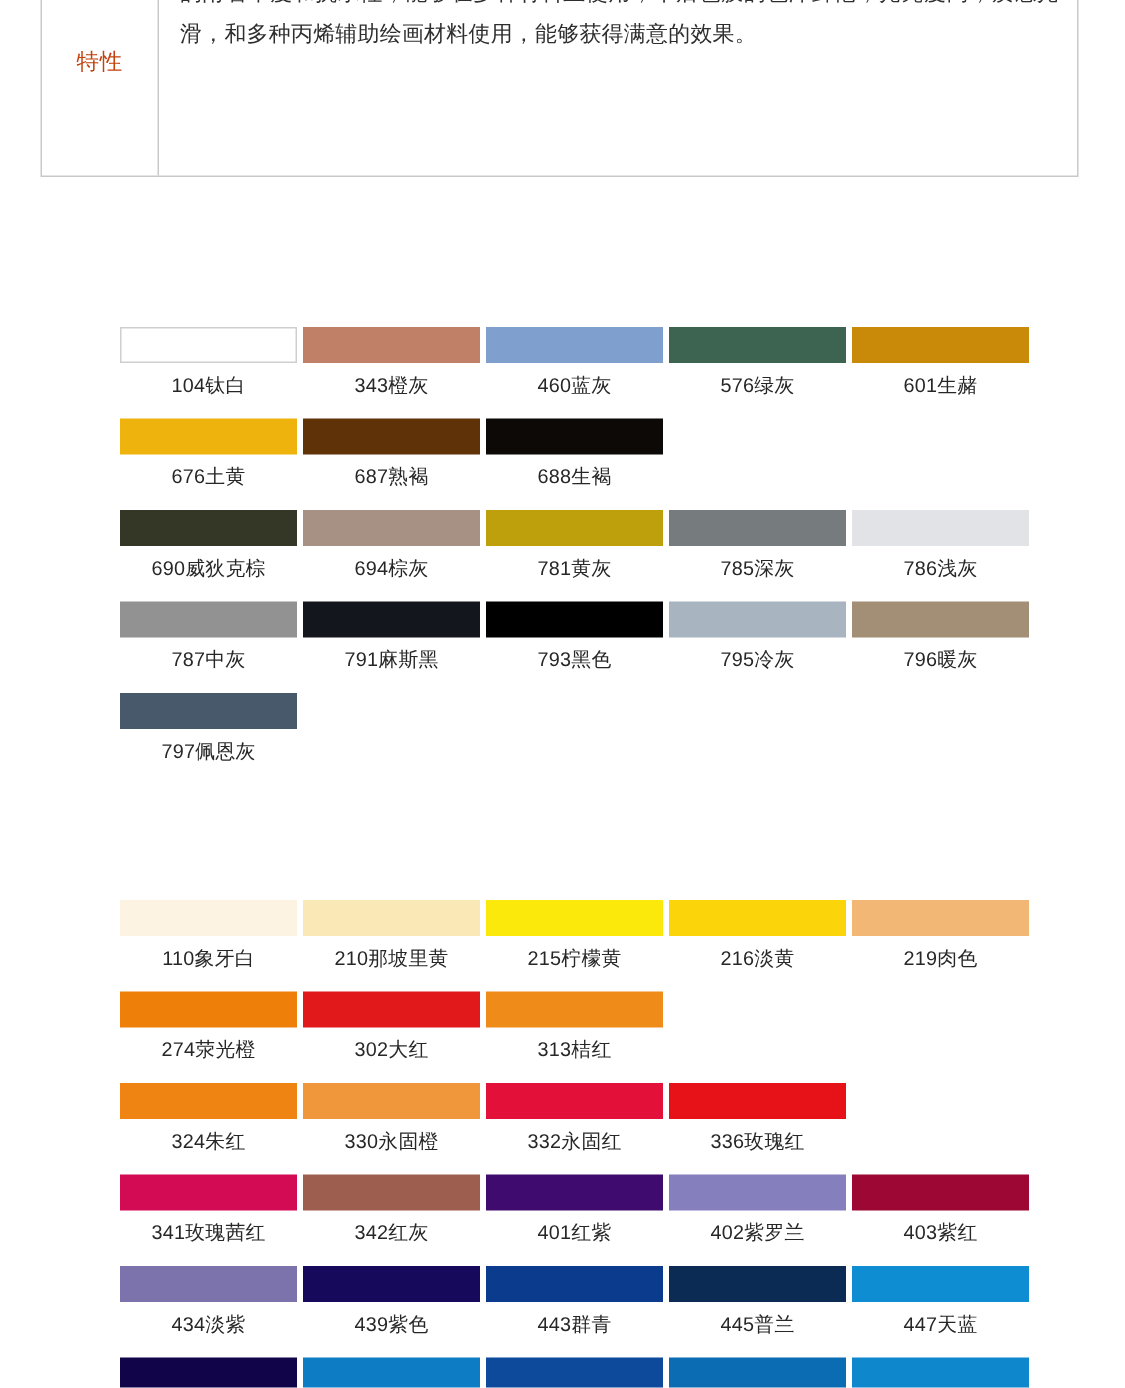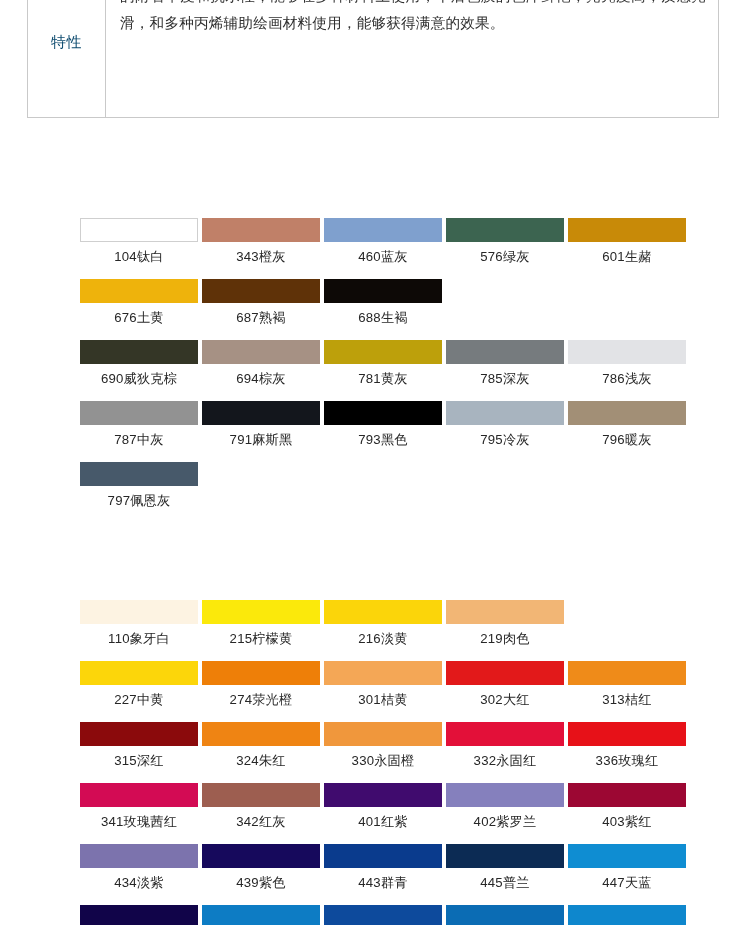--- a/index.html
+++ b/index.html
@@ -39,21 +39,21 @@
   }
   .spec-label {
     position: absolute;
     left: 0;
     right: 0;
     top: 86px;
     text-align: center;
     font-size: 15px;
     line-height: 18px;
     letter-spacing: 0.5px;
-    color: #0c4a6e;
+    color: #c2410c;
   }
   .spec-value-cell {
     flex: 1 1 auto;
     box-sizing: border-box;
     padding: 8px 12px 0 14px;
   }
   .spec-text {
     font-size: 14.6px;
     line-height: 27.5px;
     letter-spacing: 0.2px;
@@ -202,60 +202,52 @@
       </div>
     </div>
   </div>
 <div class="swatch-group" id="group-b">
     <div class="swatch-row">
       <div class="swatch-cell">
         <span class="swatch-chip" style="background: rgb(253, 243, 226);"></span>
         <span class="swatch-name">110象牙白</span>
       </div>
       <div class="swatch-cell">
+        <span class="swatch-chip" style="background: rgb(250, 232, 182);"></span>
+        <span class="swatch-name">210那坡里黄</span>
+      </div>
+      <div class="swatch-cell">
         <span class="swatch-chip" style="background: rgb(251, 233, 11);"></span>
         <span class="swatch-name">215柠檬黄</span>
       </div>
       <div class="swatch-cell">
         <span class="swatch-chip" style="background: rgb(251, 213, 10);"></span>
         <span class="swatch-name">216淡黄</span>
       </div>
       <div class="swatch-cell">
         <span class="swatch-chip" style="background: rgb(242, 182, 117);"></span>
         <span class="swatch-name">219肉色</span>
       </div>
     </div>
     <div class="swatch-row">
       <div class="swatch-cell">
-        <span class="swatch-chip" style="background: rgb(252, 214, 10);"></span>
-        <span class="swatch-name">227中黄</span>
-      </div>
-      <div class="swatch-cell">
         <span class="swatch-chip" style="background: rgb(238, 127, 8);"></span>
         <span class="swatch-name">274荥光橙</span>
       </div>
       <div class="swatch-cell">
-        <span class="swatch-chip" style="background: rgb(244, 167, 86);"></span>
-        <span class="swatch-name">301桔黄</span>
-      </div>
-      <div class="swatch-cell">
         <span class="swatch-chip" style="background: rgb(226, 25, 26);"></span>
         <span class="swatch-name">302大红</span>
       </div>
       <div class="swatch-cell">
         <span class="swatch-chip" style="background: rgb(239, 139, 25);"></span>
         <span class="swatch-name">313桔红</span>
       </div>
     </div>
     <div class="swatch-row">
       <div class="swatch-cell">
-        <span class="swatch-chip" style="background: rgb(139, 10, 12);"></span>
-        <span class="swatch-name">315深红</span>
-      </div>
-      <div class="swatch-cell">
         <span class="swatch-chip" style="background: rgb(239, 132, 19);"></span>
         <span class="swatch-name">324朱红</span>
       </div>
       <div class="swatch-cell">
         <span class="swatch-chip" style="background: rgb(240, 151, 60);"></span>
         <span class="swatch-name">330永固橙</span>
       </div>
       <div class="swatch-cell">
         <span class="swatch-chip" style="background: rgb(227, 16, 57);"></span>
         <span class="swatch-name">332永固红</span>

